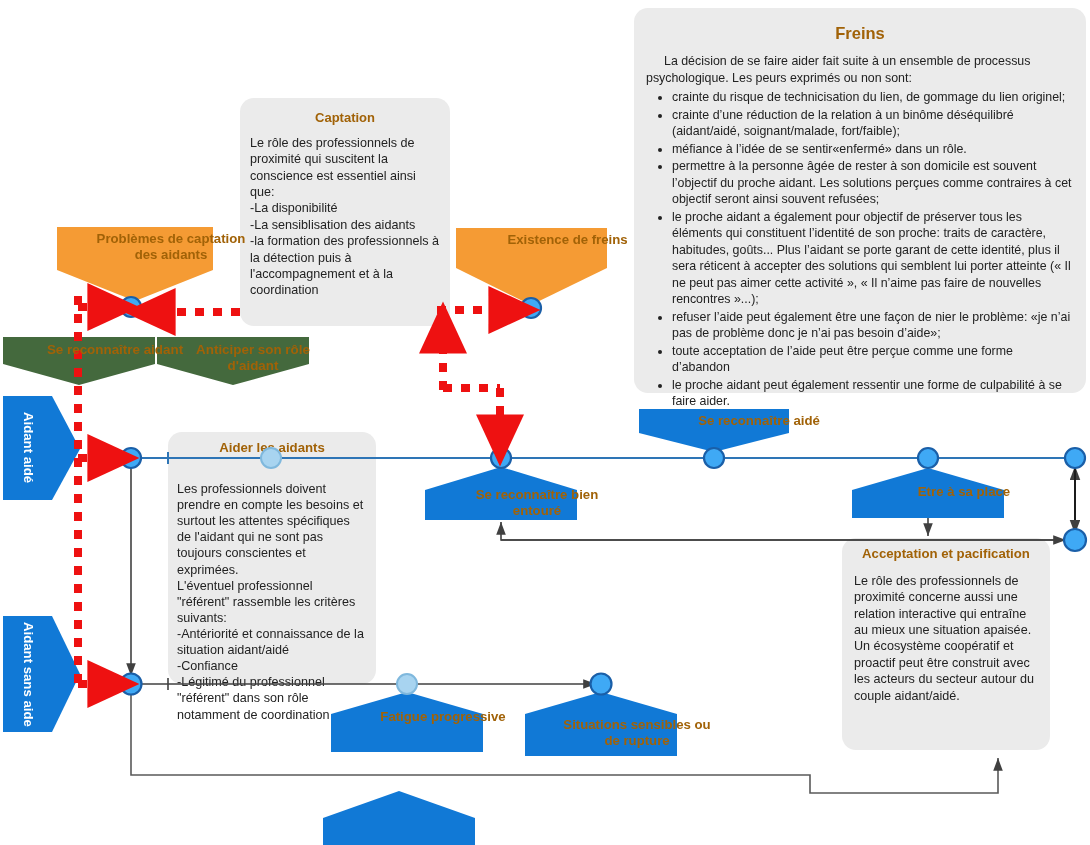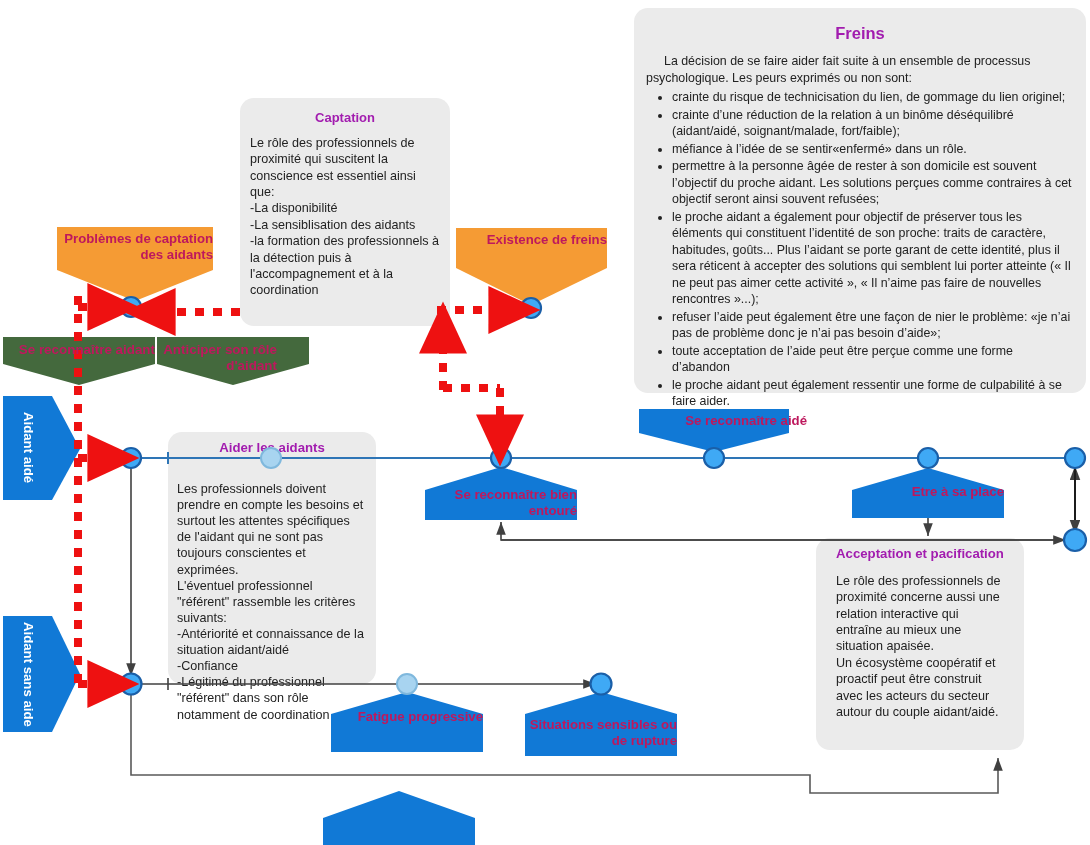--- a/index.html
+++ b/index.html
@@ -1,49 +1,49 @@
 <!DOCTYPE html>
 <html><head>
 <meta charset="utf-8">
 <style>
   html,body{margin:0;padding:0;background:#ffffff;}
   body{font-family:"Liberation Sans",sans-serif;}
   #stage{position:relative;width:1090px;height:845px;overflow:hidden;background:#fff;}
 
   .card{position:absolute;background:#ebebeb;border-radius:14px;box-sizing:border-box;}
-  .card .card-title{font-weight:bold;text-align:center;color:#a21caf;}
+  .card .card-title{font-weight:bold;text-align:center;color:#a16207;}
   .card .card-body{color:#222;}
 
   .freins{left:634px;top:8px;width:452px;height:385px;padding:10px 12px;}
   .freins .card-title{font-size:16.5px;margin:6px 0 10px 0;}
   .freins .card-body{font-size:12.4px;line-height:1.33;}
   .freins .intro{text-indent:18px;margin:0 0 3px 0;}
   .freins ul{margin:2px 0 0 0;padding-left:26px;}
   .freins li{margin:0 0 1px 0;}
 
   .captation{left:240px;top:98px;width:210px;height:228px;padding:8px 10px;}
   .captation .card-title{font-size:13px;margin:4px 0 10px 0;}
   .captation .card-body{font-size:12.6px;line-height:1.30;white-space:pre-line;}
 
   .aider{left:168px;top:432px;width:208px;height:252px;padding:6px 9px;}
   .aider .card-title{font-size:13.2px;margin:2px 0 0 0;}
   .aider .card-body{font-size:12.6px;line-height:1.28;white-space:pre-line;margin-top:26px;}
 
-  .accept{left:816px;top:538px;width:208px;height:212px;padding:6px 20px;}
+  .accept{left:842px;top:538px;width:208px;height:212px;padding:6px 12px;}
   .accept .card-title{font-size:13.2px;margin:2px 0 0 0;}
   .accept .card-body{font-size:12.6px;line-height:1.30;white-space:pre-line;margin-top:12px;}
 
   svg.layer{position:absolute;left:0;top:0;width:1090px;height:845px;}
   #shapes{z-index:2;}
   #lines{z-index:1;}
   #reddash{z-index:4;}
   .cards-layer{z-index:3;}
   .labels{z-index:5;position:absolute;left:0;top:0;width:1090px;height:845px;pointer-events:none;}
 
-  .shape-label{position:absolute;color:#be185d;text-align:right;font-weight:bold;line-height:1.18;}
+  .shape-label{position:absolute;color:#a16207;text-align:center;font-weight:bold;line-height:1.18;padding-left:36px;}
   .lbl-orange{font-size:13.2px;}
   .lbl-green{font-size:13.4px;}
   .lbl-blue{font-size:13.2px;}
   .lbl-blue-sm{font-size:12.2px;}
   .vert{writing-mode:vertical-rl;text-orientation:sideways;font-size:13.2px;font-weight:bold;color:#fff;}
 </style>
 </head>
 <body>
 
 <div id="stage">

